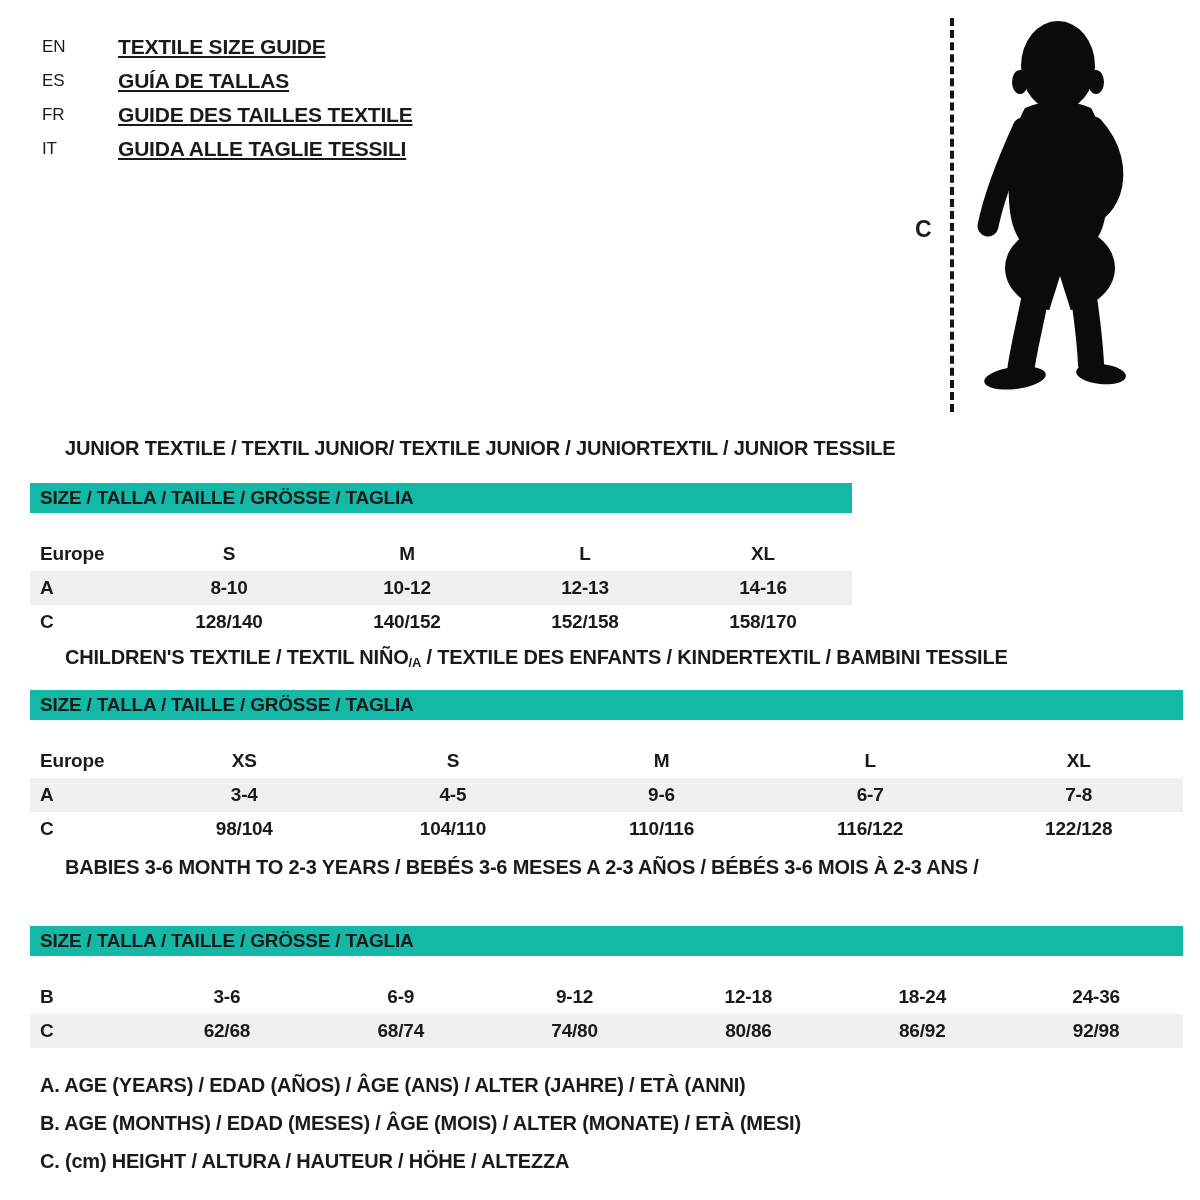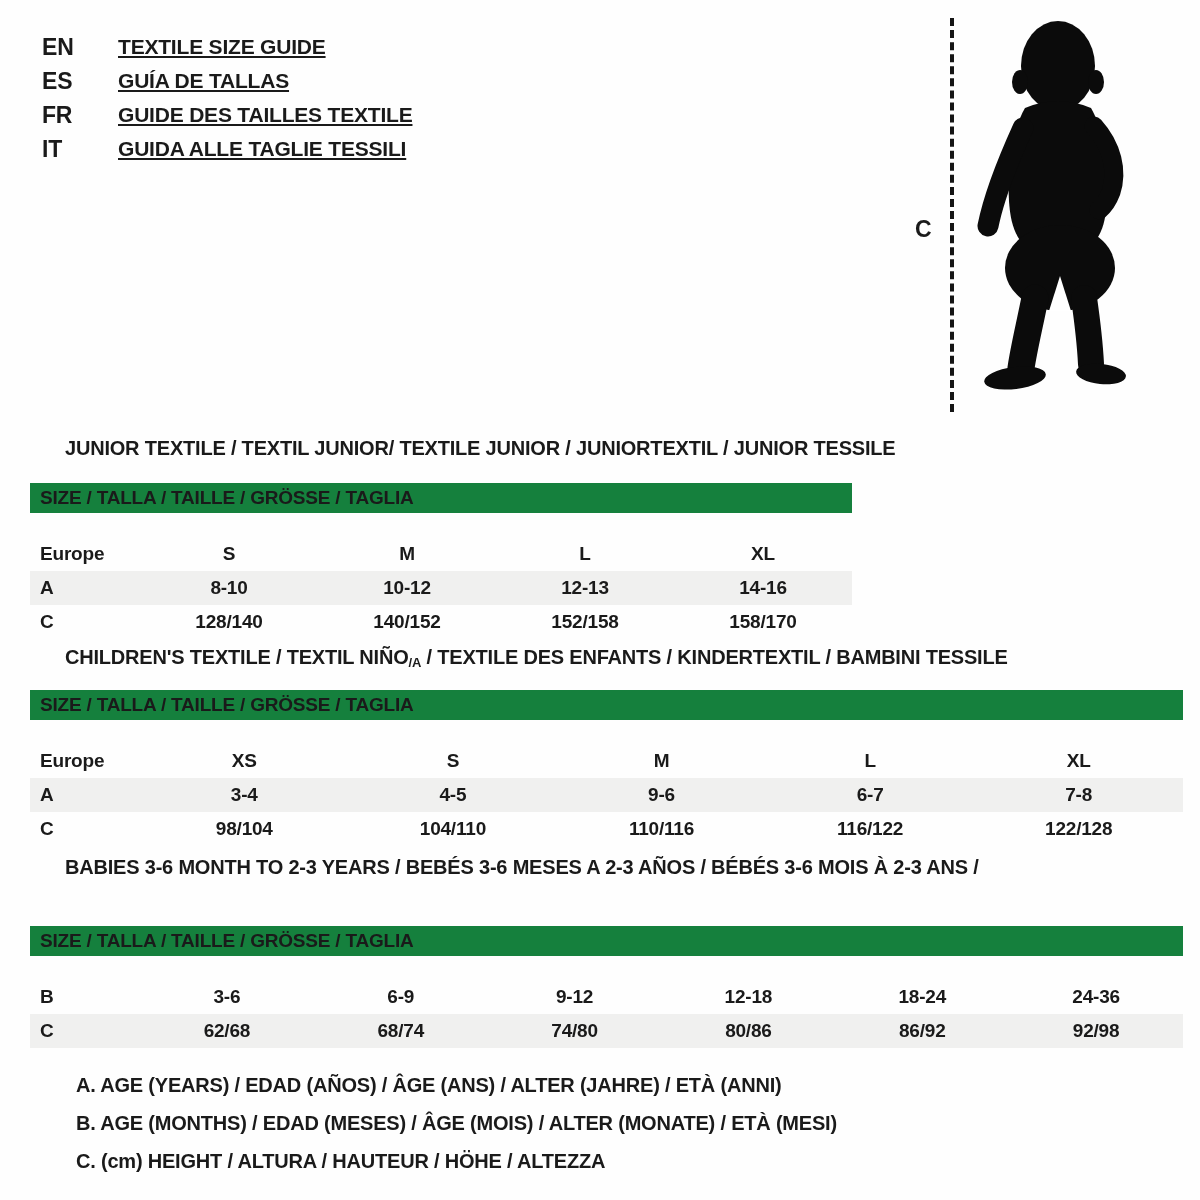--- a/index.html
+++ b/index.html
@@ -5,21 +5,21 @@
   * { margin:0; padding:0; box-sizing:border-box; }
   html,body { background:#ffffff; }
   .canvas {
     position:relative; width:1200px; height:1200px; background:#fefefe;
     font-family:"Liberation Sans", sans-serif; color:#1a1a1a; overflow:hidden;
   }
 
   
   .lang-block { position:absolute; left:42px; top:30px; }
   .lang-row { display:flex; height:34px; align-items:center; }
-  .lang-code { width:76px; font-weight:bold; font-size:23px; letter-spacing:-0.2px; }
+  .lang-code { width:76px; font-weight:normal; font-size:17px; letter-spacing:-0.2px; }
   .lang-label { font-weight:bold; font-size:21px; letter-spacing:-0.2px;text-decoration:underline; }
 
   
   .figure { position:absolute; left:905px; top:16px; width:260px; height:404px; }
   .dashed-line { position:absolute; left:45px; top:2px; height:394px; width:0; border-left:4px dashed #151515; }
   .measure-label { position:absolute; left:10px; top:200px; font-size:23px; font-weight:bold; }
   .toddler { position:absolute; left:58px; top:0; width:190px; height:400px; }
 
   
   .table-section { position:absolute; left:30px; }
@@ -28,21 +28,21 @@
   .sec-babies   { top:848px; width:1153px; }
 
   .section-title {
     position:absolute; top:0; left:10px; right:0;
     font-size:20px; font-weight:bold; letter-spacing:-0.2px; line-height:25px; white-space:nowrap;margin-left:25px;
   }
   .section-title.two-line { line-height:38px; white-space:normal; }
   .title-sub { font-size:13px; position:relative; top:3px; }
 
   .size-bar {
-    position:absolute; left:0; right:0; height:30px; background:#15803d;
+    position:absolute; left:0; right:0; height:30px; background:#14b8a6;
     display:flex; align-items:center; padding-left:10px;
     font-size:19px; font-weight:bold; letter-spacing:-0.2px;
   }
   .sec-junior .size-bar, .sec-children .size-bar { top:47px; }
   .sec-children .size-bar { top:45px; }
   .sec-babies .size-bar { top:78px; }
 
   .rows { position:absolute; left:0; right:0;margin-top:24px; }
   .sec-junior .rows { top:77px; }
   .sec-children .rows { top:75px; }
@@ -51,21 +51,21 @@
   .trow { display:grid; align-items:center; height:34px; font-size:19px; font-weight:bold; letter-spacing:-0.2px; }
   .cols4 .trow { grid-template-columns:110px repeat(4,1fr); }
   .cols5 .trow { grid-template-columns:110px repeat(5,1fr); }
   .cols6 .trow { grid-template-columns:110px repeat(6,1fr); }
   .trow .rlabel { padding-left:10px; text-align:left; }
   .trow .cell { text-align:center; }
   .rows .trow:nth-child(2) { background:#f0f0ef; }
 
   
   .legend { position:absolute; left:40px; top:1066px; }
-  .legend-line { font-size:20px; font-weight:bold; letter-spacing:-0.2px; line-height:38px; white-space:nowrap;margin-left:36px; }
+  .legend-line { font-size:20px; font-weight:bold; letter-spacing:-0.2px; line-height:38px; white-space:nowrap; }
 </style>
 </head>
 <body>
 
 <div class="canvas">
 
   <section class="lang-block">
     <div class="lang-row">
       <span class="lang-code">EN</span>
       <span class="lang-label">TEXTILE SIZE GUIDE</span>

